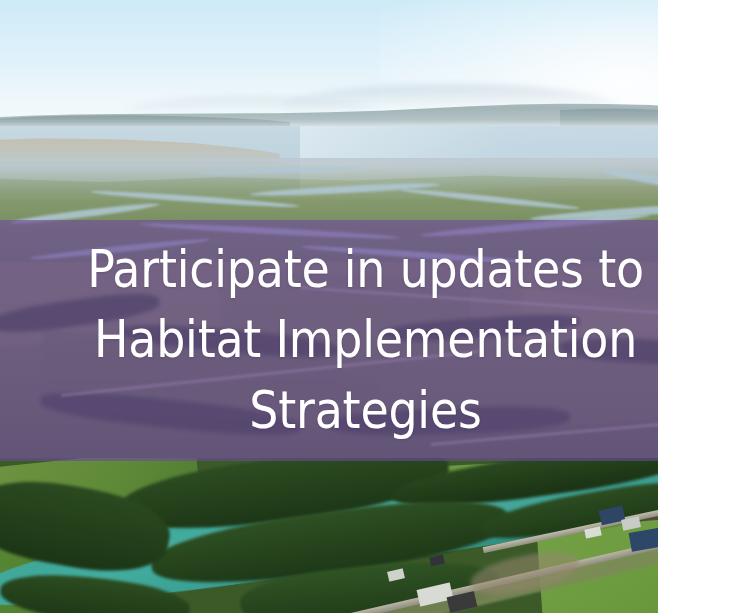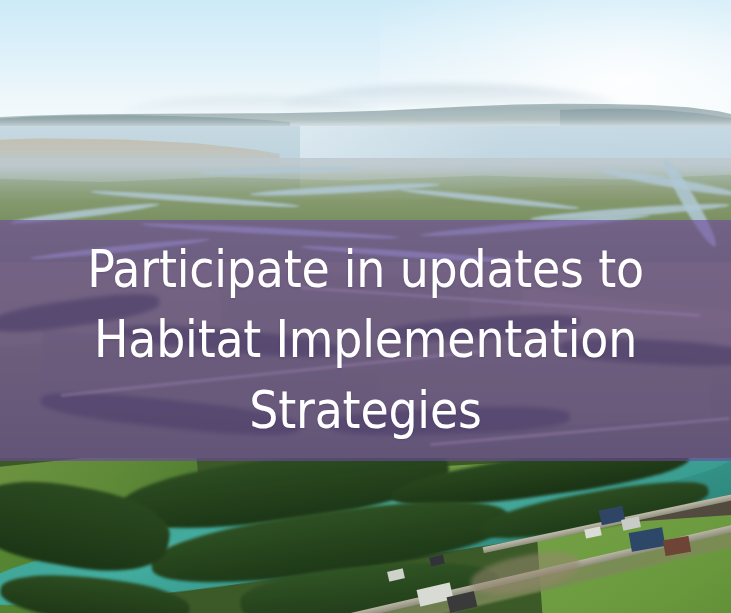--- a/index.html
+++ b/index.html
@@ -6,21 +6,21 @@
     margin: 0;
     padding: 0;
     background: #ffffff;
   }
   body {
     font-family: "DejaVu Sans", sans-serif;
   }
 
   #hero-banner {
     position: relative;
-    width: 731px;
+    width: 658px;
     height: 613px;
     overflow: hidden;
     background: #cfe6f2;
   }
 
   
   .photo {
     position: absolute;
     inset: 0;
     overflow: hidden;

